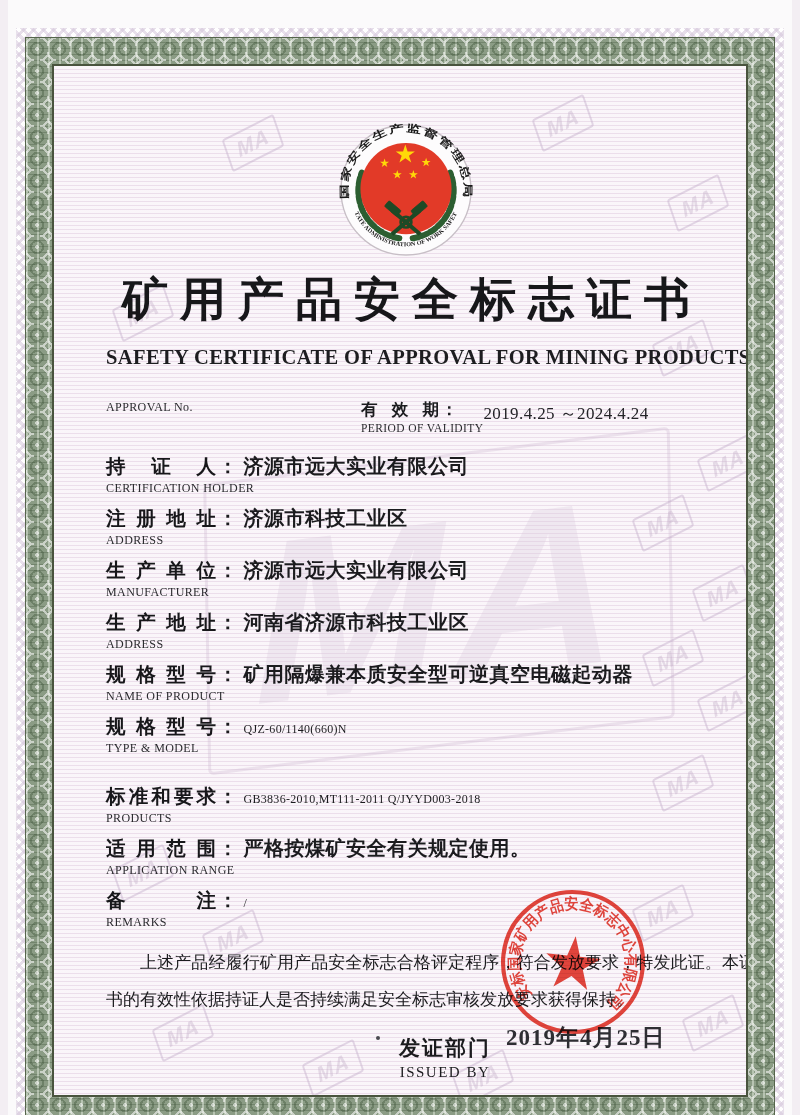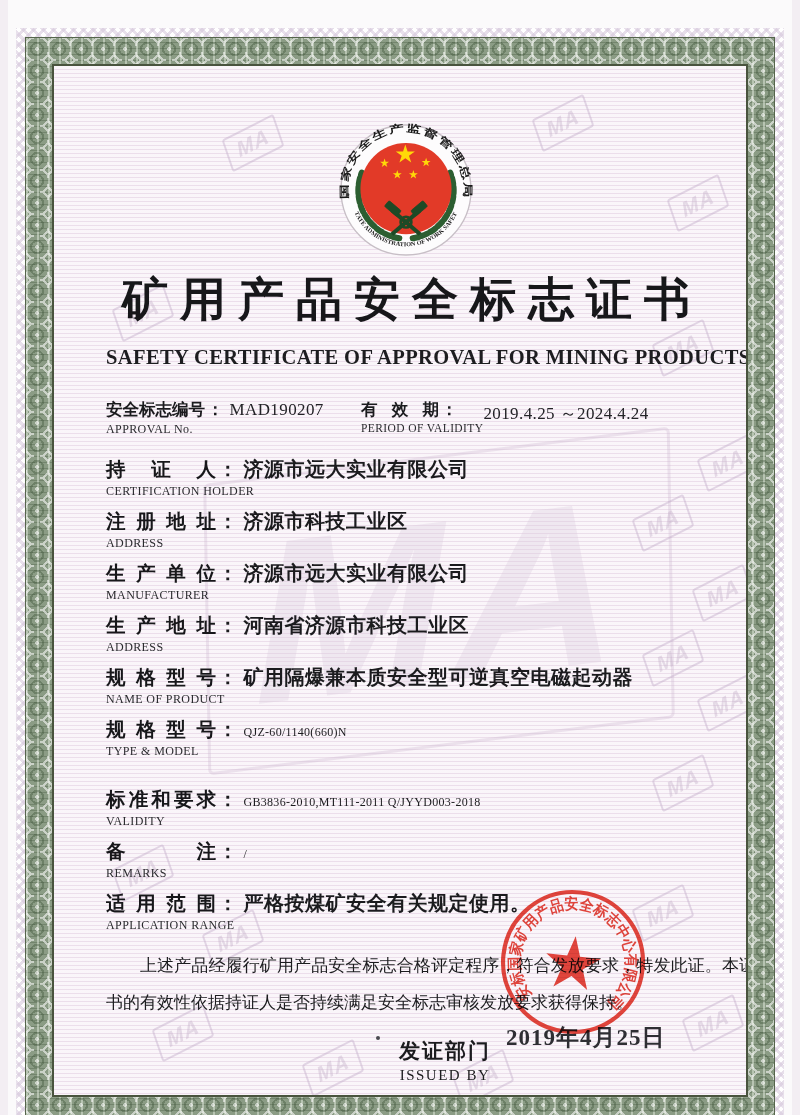--- a/index.html
+++ b/index.html
@@ -181,23 +181,20 @@
                 <circle cx="100" cy="148" r="8" fill="none" stroke-width="4"></circle>
               </g>
             </svg>
           </div>
 
           <div class="title-zh">矿用产品安全标志证书</div>
           <div class="title-en">SAFETY CERTIFICATE OF APPROVAL FOR MINING PRODUCTS</div>
 
           <div class="row1">
             <div class="col-a">
-              <div class="zh-line">
-                <span class="lbl-mid">安全标志编号</span><span class="colon" style="font-size:16.5px">：</span><span class="val-serif">MAD190207</span>
-              </div>
               <div class="en-label">APPROVAL No.</div>
             </div>
             <div class="col-b">
               <div class="zh-line">
                 <span class="lbl-just-sm">有效期</span><span class="colon" style="font-size:16.5px">：</span>
               </div>
               <div class="en-label sm">PERIOD OF VALIDITY</div>
             </div>
             <div class="col-c val-serif">2019.4.25 ～2024.4.24</div>
           </div>
@@ -222,29 +219,29 @@
             <div class="field-row">
               <div class="zh-line"><span class="zh-label">规格型号</span><span class="colon">：</span><span class="value-zh">矿用隔爆兼本质安全型可逆真空电磁起动器</span></div>
               <div class="en-label">NAME OF PRODUCT</div>
             </div>
             <div class="field-row">
               <div class="zh-line"><span class="zh-label">规格型号</span><span class="colon">：</span><span class="value-ascii">QJZ-60/1140(660)N</span></div>
               <div class="en-label">TYPE &amp; MODEL</div>
             </div>
             <div class="field-row gap-before">
               <div class="zh-line"><span class="zh-label">标准和要求</span><span class="colon">：</span><span class="value-ascii">GB3836-2010,MT111-2011 Q/JYYD003-2018</span></div>
-              <div class="en-label">VALIDITY</div>
+              <div class="en-label">PRODUCTS</div>
+            </div>
+            <div class="field-row">
+              <div class="zh-line"><span class="zh-label">适用范围</span><span class="colon">：</span><span class="value-zh">严格按煤矿安全有关规定使用。</span></div>
+              <div class="en-label">APPLICATION RANGE</div>
             </div>
             <div class="field-row">
               <div class="zh-line"><span class="zh-label">备注</span><span class="colon">：</span><span class="value-ascii">/</span></div>
               <div class="en-label">REMARKS</div>
-            </div>
-            <div class="field-row">
-              <div class="zh-line"><span class="zh-label">适用范围</span><span class="colon">：</span><span class="value-zh">严格按煤矿安全有关规定使用。</span></div>
-              <div class="en-label">APPLICATION RANGE</div>
             </div>
           </div>
 
           <p class="statement">上述产品经履行矿用产品安全标志合格评定程序，符合发放要求，特发此证。本证书的有效性依据持证人是否持续满足安全标志审核发放要求获得保持。</p>
 
           <div class="issuer">
             <div class="issuer-zh">发证部门</div>
             <div class="issuer-en">ISSUED BY</div>
           </div>
         </div>

